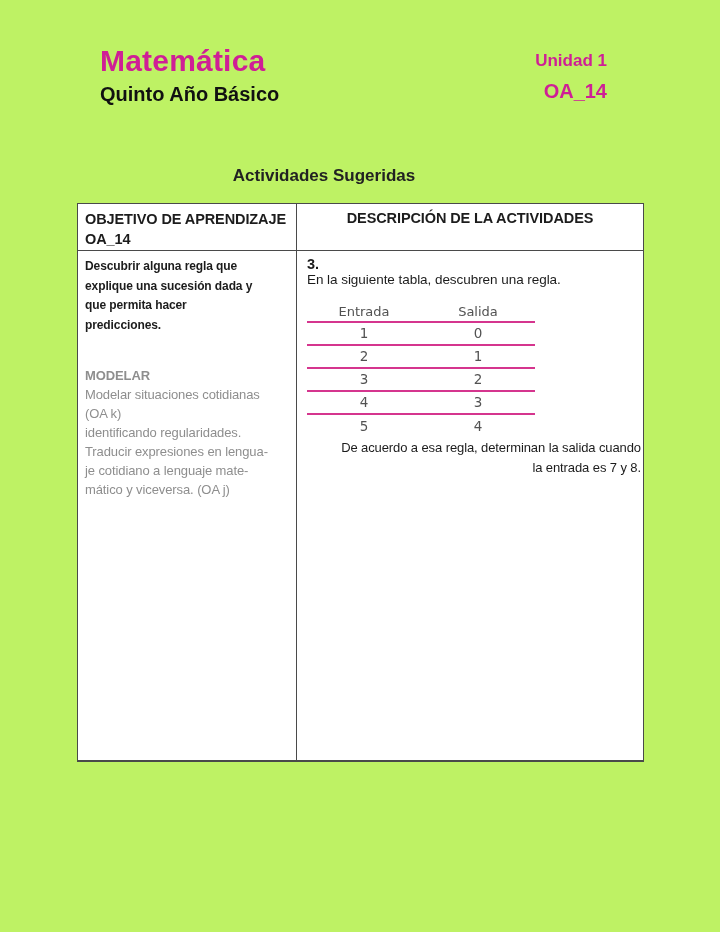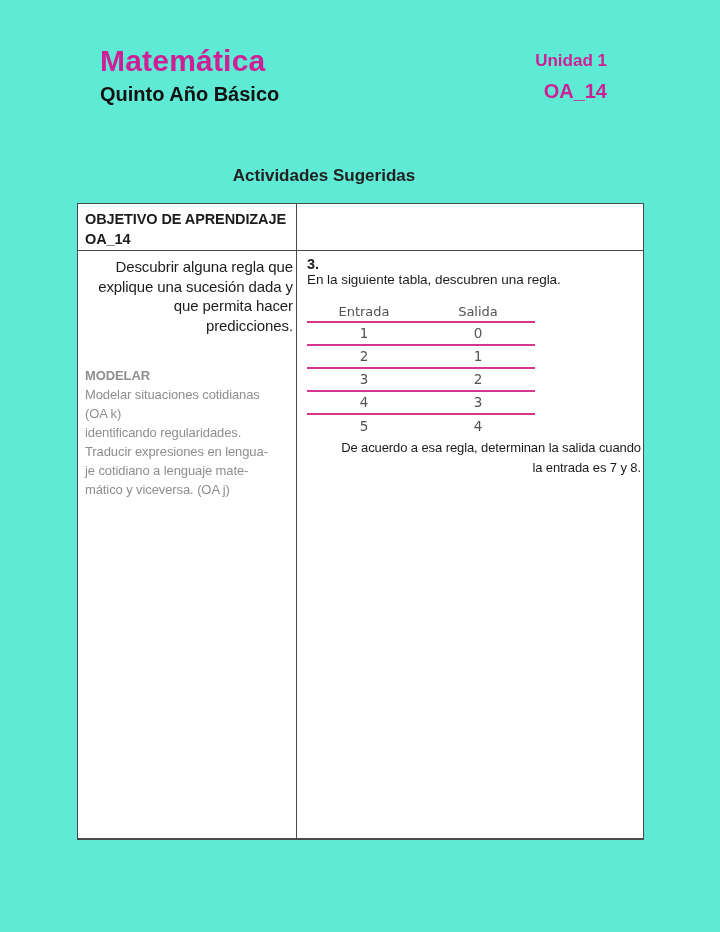--- a/index.html
+++ b/index.html
@@ -8,21 +8,21 @@
     --border:#4a4a4a;
     --gray-text:#8e8e8e;
     --table-text:#525252;
     --ink:#1c1c1c;
   }
   *{margin:0;padding:0;box-sizing:border-box;}
   html,body{background:#e9e9e9;}
   .page{
     position:relative;
     width:720px;height:932px;
-    background:#5eead4;
+    background:#bef264;
     font-family:"Liberation Sans", sans-serif;
     color:var(--ink);
     overflow:hidden;
     margin:0 auto;
   }
 
   
   .brand{position:absolute;left:100px;top:44px;}
   .brand-title{font-size:30px;font-weight:bold;color:var(--accent);letter-spacing:0.2px;}
   .brand-sub{font-size:20px;font-weight:bold;margin-top:5px;color:#111;}
@@ -33,21 +33,21 @@
 
   
   .section-title{
     position:absolute;top:166px;left:0;width:100%;
     text-align:center;padding-right:72px;
     font-size:17px;font-weight:bold;color:#222;
   }
 
   
   .main-table{
-    position:absolute;left:77px;top:203px;width:567px;height:637px;
+    position:absolute;left:77px;top:203px;width:567px;height:559px;
     border:1.5px solid var(--border);
     border-bottom-width:2px;
     display:flex;flex-direction:column;
     background:#fff;
   }
   .mt-header{display:flex;height:47px;border-bottom:1.4px solid var(--border);flex:0 0 auto;}
   .mt-body{display:flex;flex:1 1 auto;min-height:0;}
   .cell-left{width:219px;flex:0 0 219px;border-right:1.4px solid var(--border);overflow:hidden;}
   .cell-right{flex:1 1 auto;overflow:hidden;}
 
@@ -57,22 +57,22 @@
     white-space:pre-line;letter-spacing:-0.1px;
   }
   .mt-h-right{
     padding-top:6px;text-align:center;
     font-size:14.5px;font-weight:bold;letter-spacing:-0.1px;
   }
 
   
   .obj-text{
     padding:6px 3px 0 7px;
-    font-size:15px;font-weight:normal;line-height:19.5px;
-    letter-spacing:-0.1px;white-space:pre-line;text-align:right;
+    font-size:12px;font-weight:bold;line-height:19.5px;
+    letter-spacing:-0.1px;white-space:pre-line;
   }
   .modelar{
     margin:31px 2px 0 7px;
     color:var(--gray-text);
     font-size:13px;line-height:19px;letter-spacing:-0.1px;
   }
   .modelar-title{font-weight:bold;}
   .modelar-line{white-space:nowrap;}
 
   
@@ -112,20 +112,21 @@
     <div class="oa-code">OA_14</div>
   </div>
 
   <div class="section-title">Actividades Sugeridas</div>
 
   <div class="main-table">
 
     <div class="mt-header">
       <div class="cell-left mt-h-left">OBJETIVO DE APRENDIZAJE
 OA_14</div>
+      <div class="cell-right mt-h-right">DESCRIPCIÓN DE LA ACTIVIDADES</div>
     </div>
 
     <div class="mt-body">
 
       <div class="cell-left">
         <div class="obj-text">Descubrir alguna regla que
 explique una sucesión dada y
 que permita hacer
 predicciones.</div>
         <div class="modelar">

